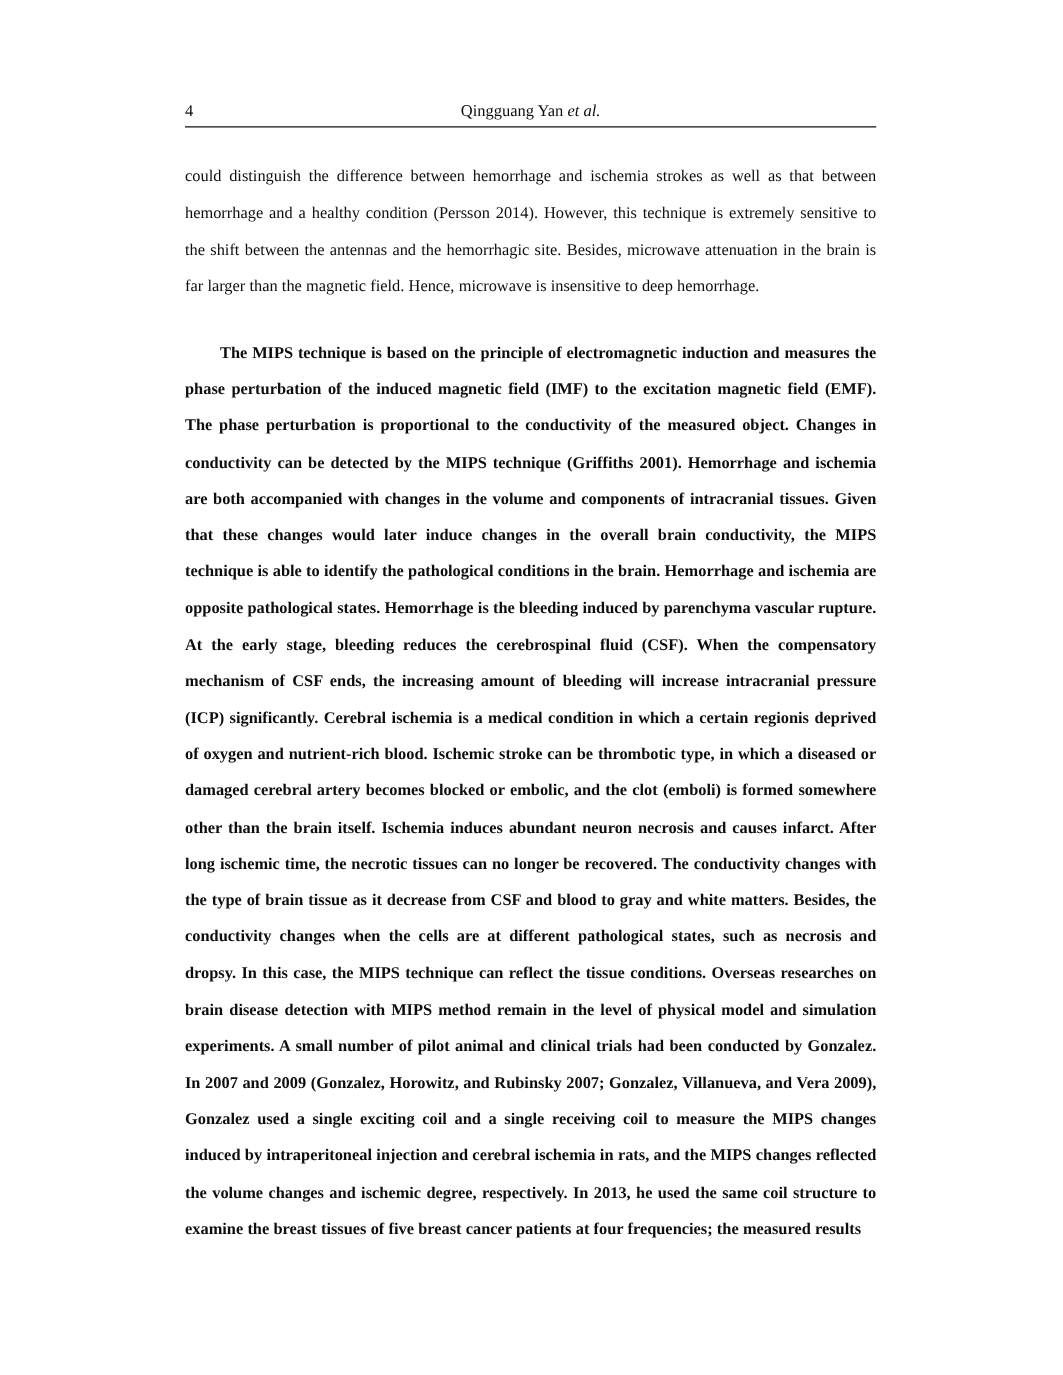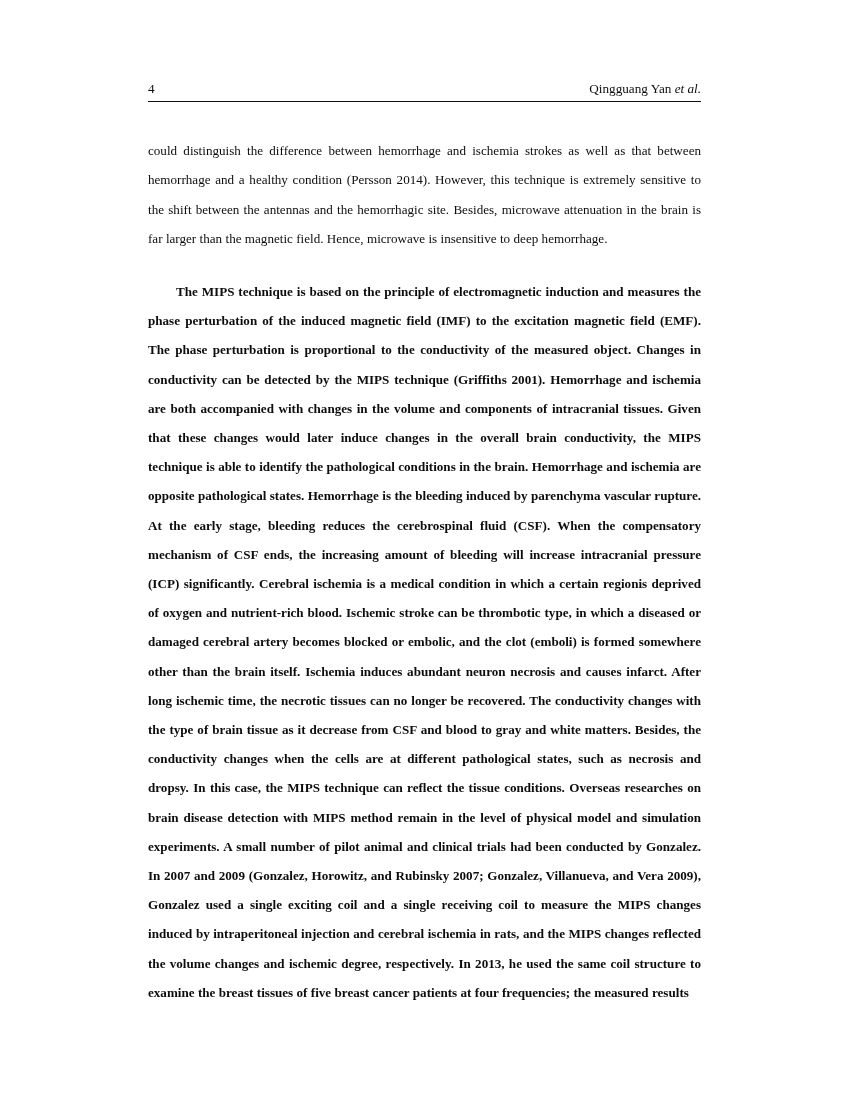--- a/index.html
+++ b/index.html
@@ -36,36 +36,36 @@
     left: 0;
     top: 0;
     font-size: 13.2px;
     letter-spacing: 0.1px;
   }
   .page-header .running-title {
     position: absolute;
     left: 0;
     right: 0;
     top: 0;
-    text-align: right;
+    text-align: center;
     font-size: 13.2px;
     white-space: nowrap;
   }
   .page-header .running-title .etal {
     font-style: italic;
   }
   .header-rule {
     width: 553px;
     height: 1.1px;
     background: #111111;
     margin-top: 1px;
   }
   
   .body-text {
-    margin-top: 34px;
+    margin-top: 24px;
   }
   p.para {
     margin: 0;
     font-size: 13.1px;
     line-height: 29.2px;
     text-align: justify;
     text-justify: inter-word;
     -webkit-hyphens: none;
     hyphens: none;
     word-spacing: 0.1px;

